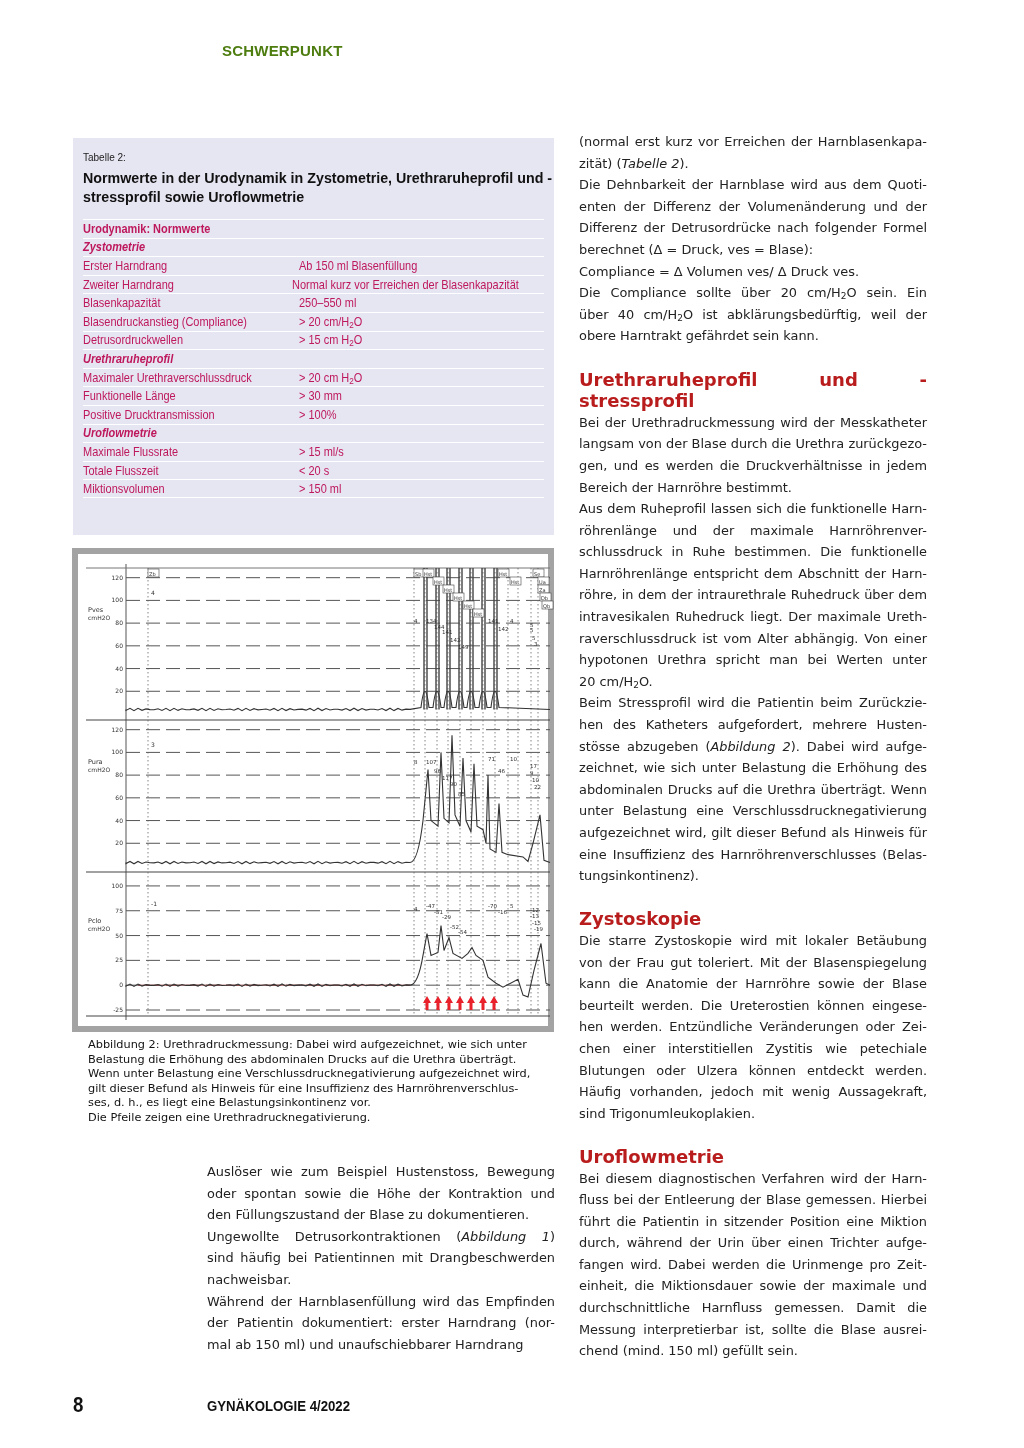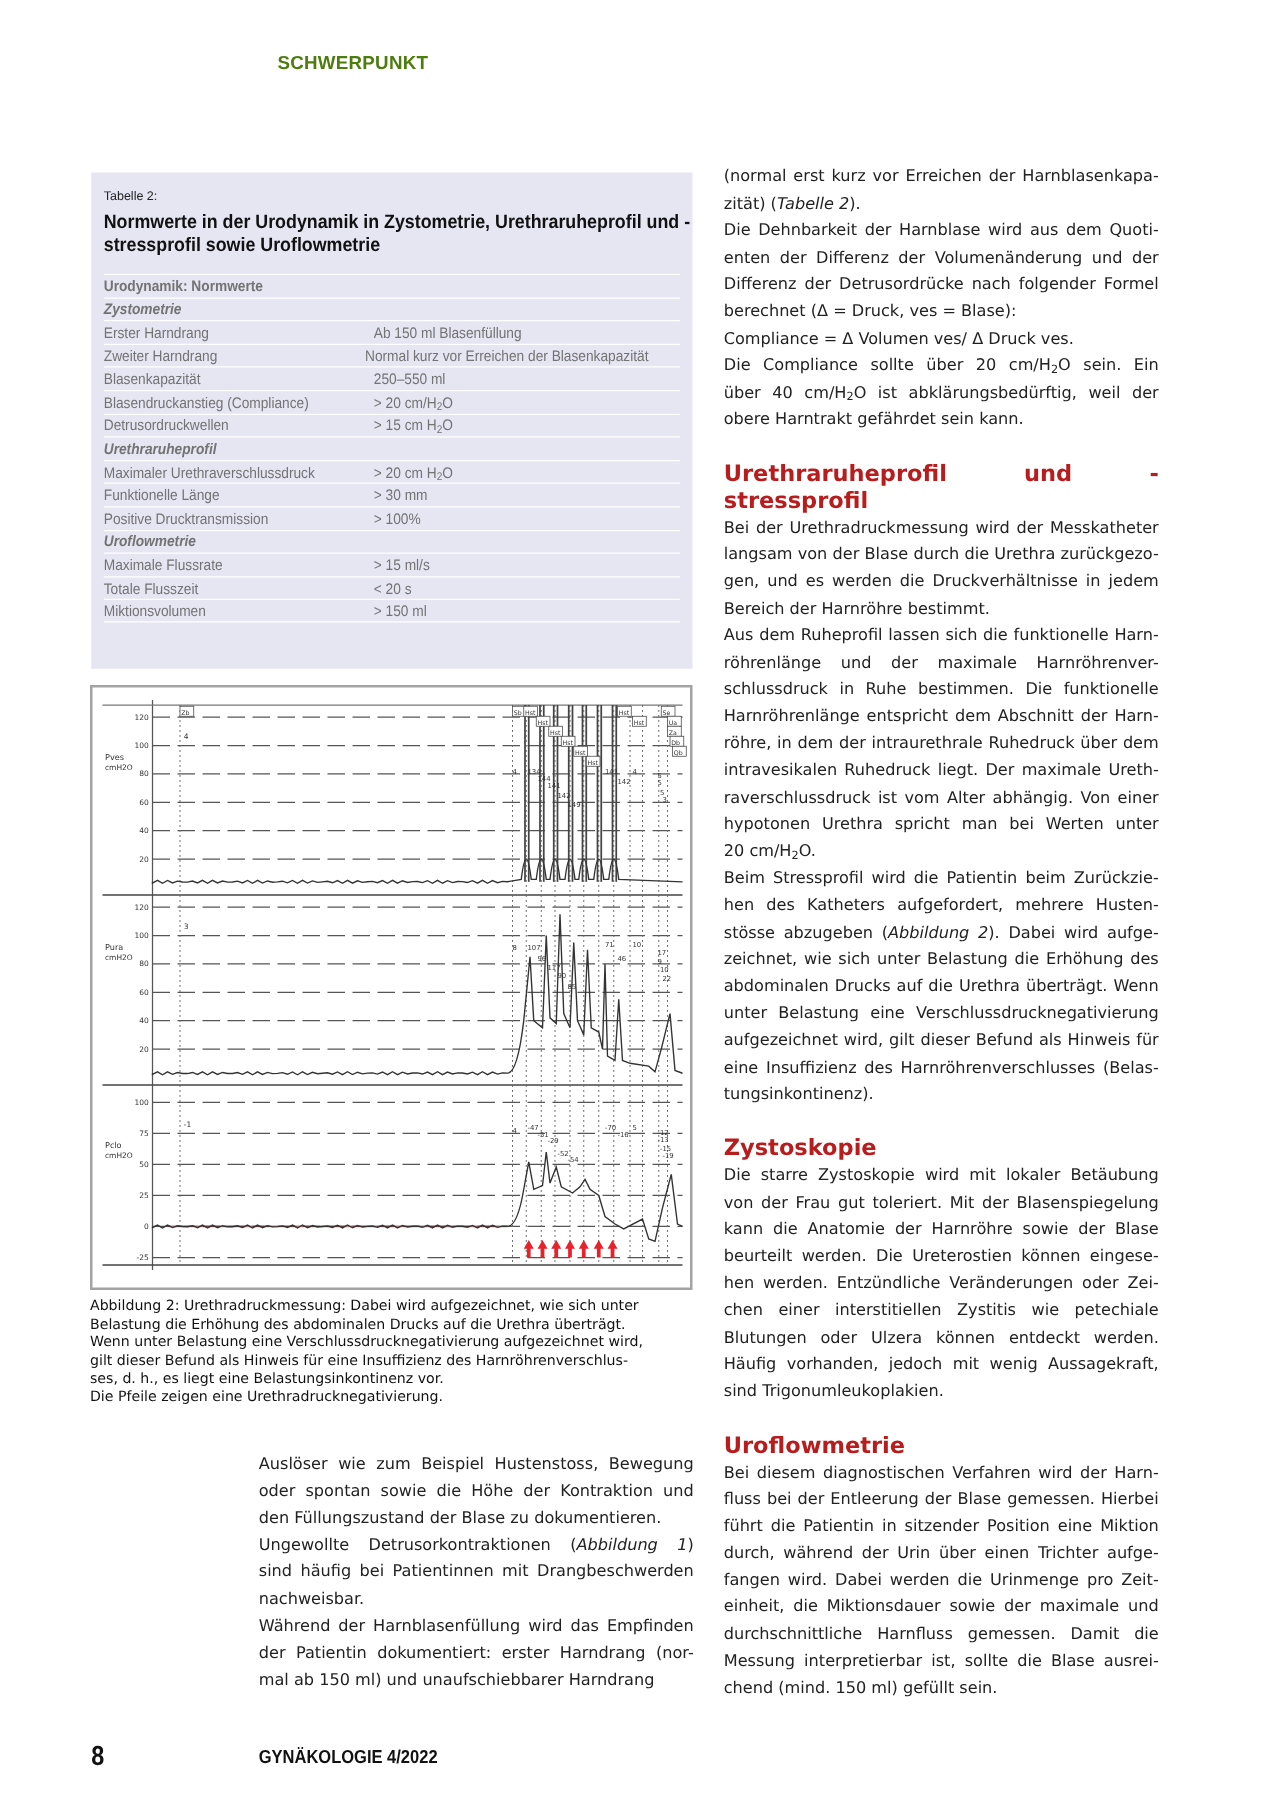--- a/index.html
+++ b/index.html
@@ -6,33 +6,33 @@
   html, body { width: 1024px; height: 1448px; background: #ffffff; }
   body { position: relative; font-family: "DejaVu Sans", sans-serif; color: #1a1a1a; overflow: hidden; }
 
   .running-head { position: absolute; left: 222px; top: 42px; font-family: "Liberation Sans", sans-serif; font-size: 15px; font-weight: bold; letter-spacing: 0.2px; color: #4d7c0f; }
 
   
   .table-box { position: absolute; left: 73px; top: 138px; width: 481px; height: 397px; background: #e6e5f2; padding: 14px 10px 0 10px; font-family: "Liberation Sans", sans-serif; }
   .table-label { font-size: 10px; color: #222; margin-top: 0; }
   .table-title { font-size: 15.5px; font-weight: bold; line-height: 19px; margin-top: 5px; color: #111; transform: scaleX(0.92); transform-origin: left; width: 510px; }
   .trows { margin-top: 13px; }
-  .trow { height: 18.6px; border-top: 1.5px solid #ffffff; display: flex; align-items: center; font-size: 12.2px; color: #737373; }
+  .trow { height: 18.6px; border-top: 1.5px solid #ffffff; display: flex; align-items: center; font-size: 12.2px; color: #be185d; }
   .trow:last-child { border-bottom: 1.5px solid #ffffff; }
   .trow .c1 { width: 216px; white-space: nowrap; transform: scaleX(0.9); transform-origin: left; }
   .trow .c2 { white-space: nowrap; transform: scaleX(0.9); transform-origin: left; }
   .trow.head .c1 { font-weight: bold; }
   .trow.section .c1 { font-weight: bold; font-style: italic; }
 
   
-  .figure { position: absolute; left: 72px; top: 548px; width: 482px; height: 484px; border: 2px solid #a3a3a3; background: #fff; }
+  .figure { position: absolute; left: 72px; top: 548px; width: 482px; height: 484px; border: 6px solid #a3a3a3; background: #fff; }
   .figure svg { position: absolute; left: 0; top: 0; }
 
   .caption { position: absolute; left: 72px; top: 1038px; width: 490px; font-family: "DejaVu Sans", sans-serif; font-size: 11.3px; line-height: 14.6px; color: #111; }
-  .caption p { white-space: nowrap; }
+  .caption p { white-space: nowrap; margin-left: 16px; }
 
   
   .col { position: absolute; font-size: 12.9px; line-height: 21.6px; color: #222; text-align: justify; }
   .col .line { display: block; text-align: justify; text-align-last: justify; white-space: nowrap; }
   .col .line.last { text-align-last: left; }
   .col h3 { font-size: 18px; font-weight: bold; line-height: 21.6px; color: #b91c1c; }
   .gap { height: 21.6px; }
   .right-col { left: 579px; top: 131px; width: 348px; }
   .left-col { left: 207px; top: 1161px; width: 348px; }
   .col em { font-style: italic; }

